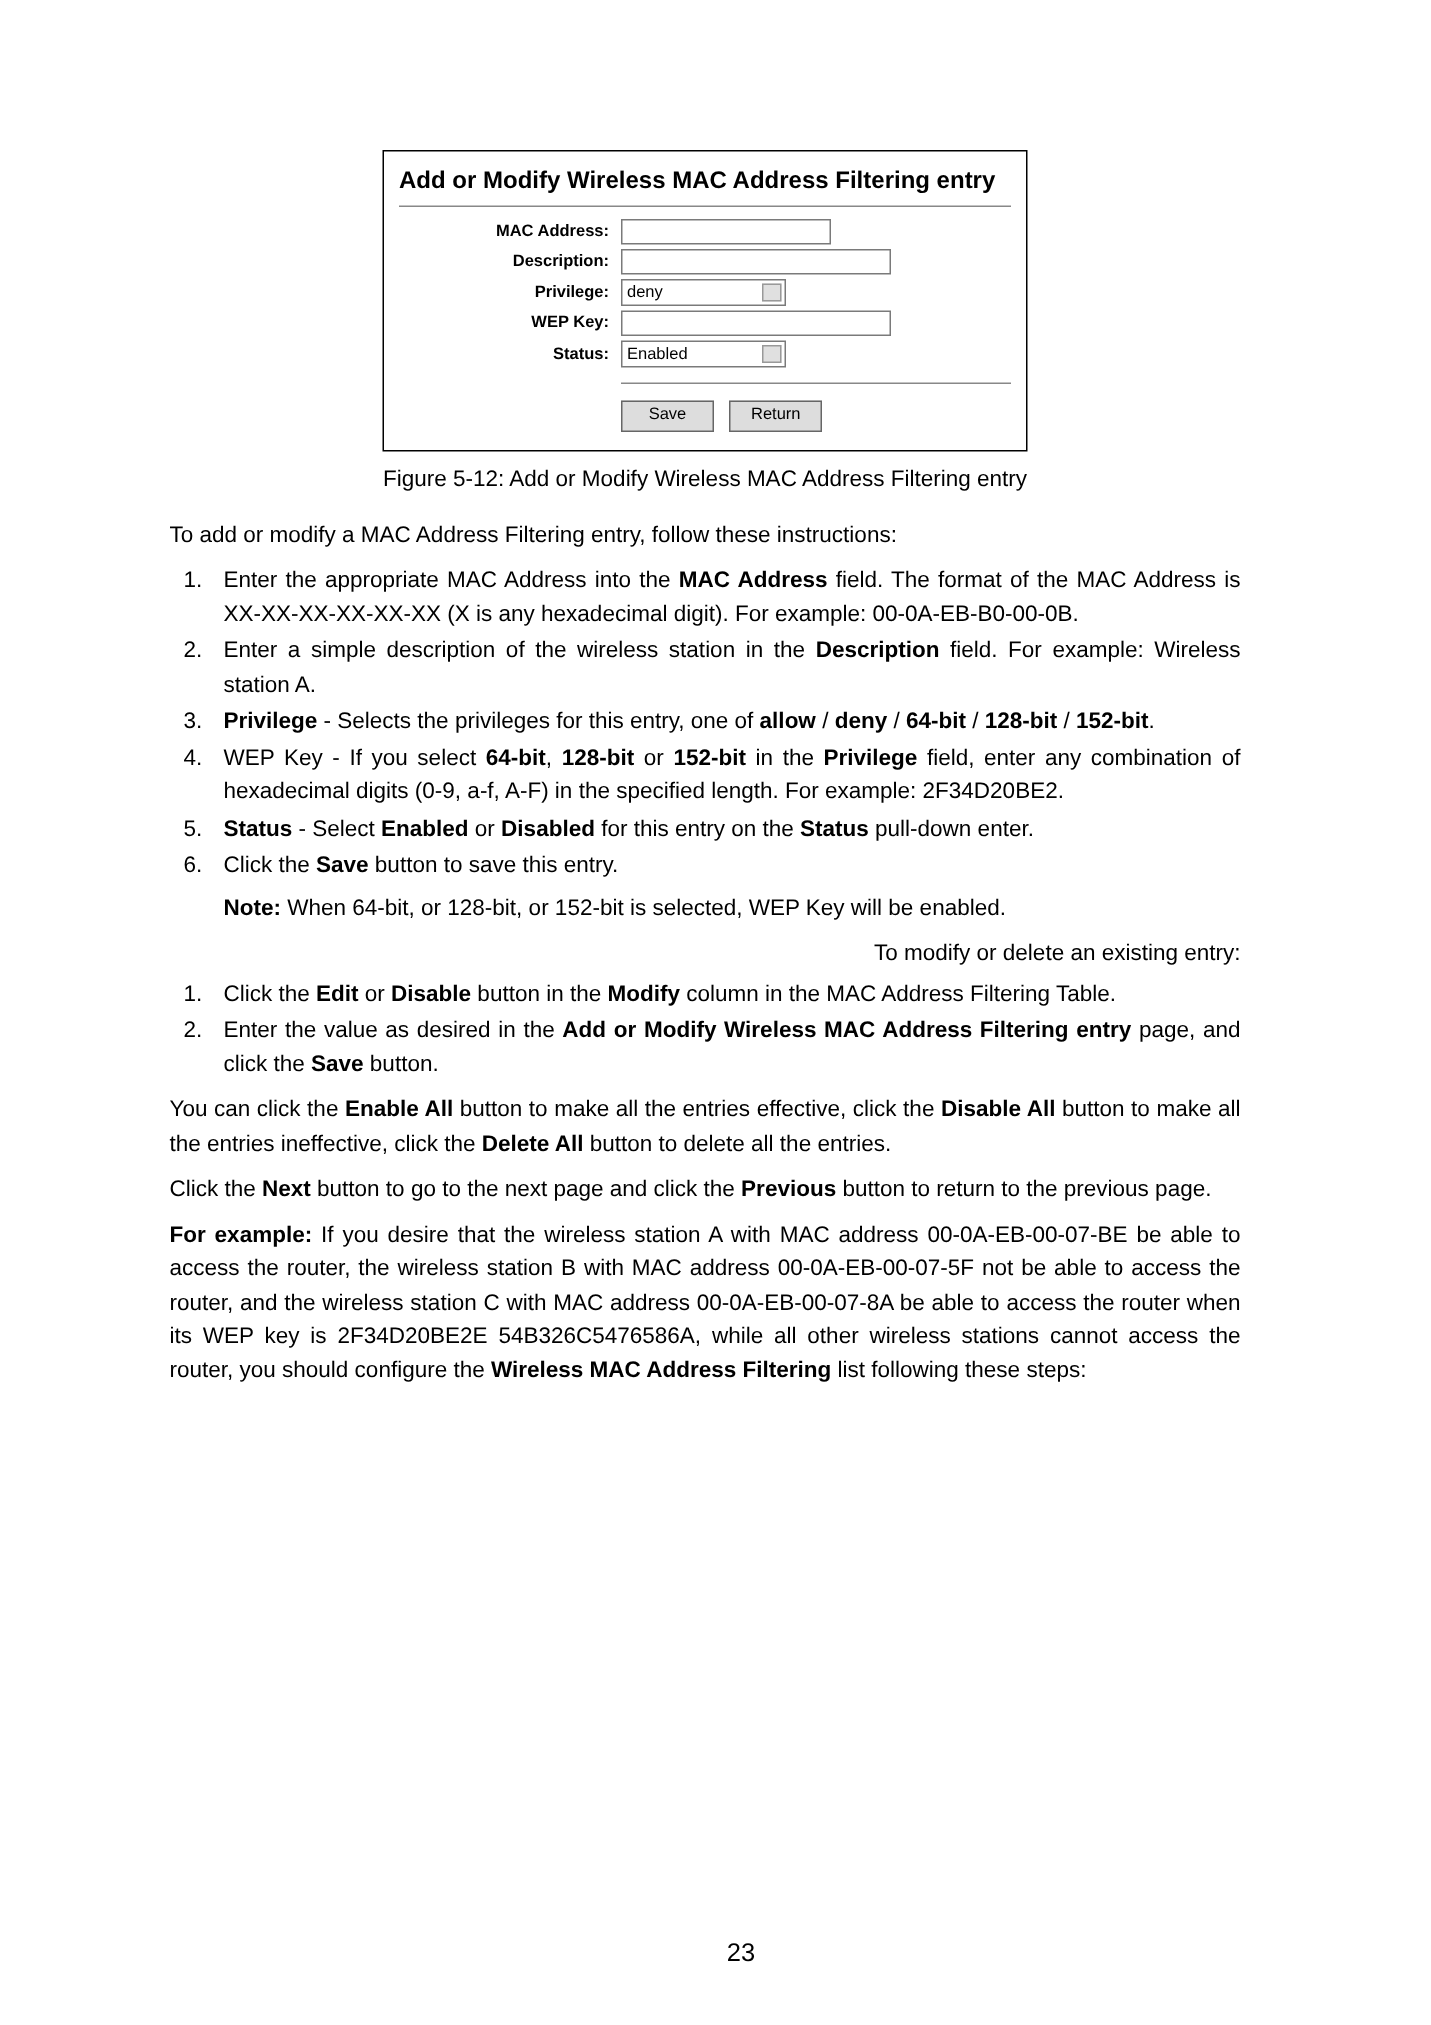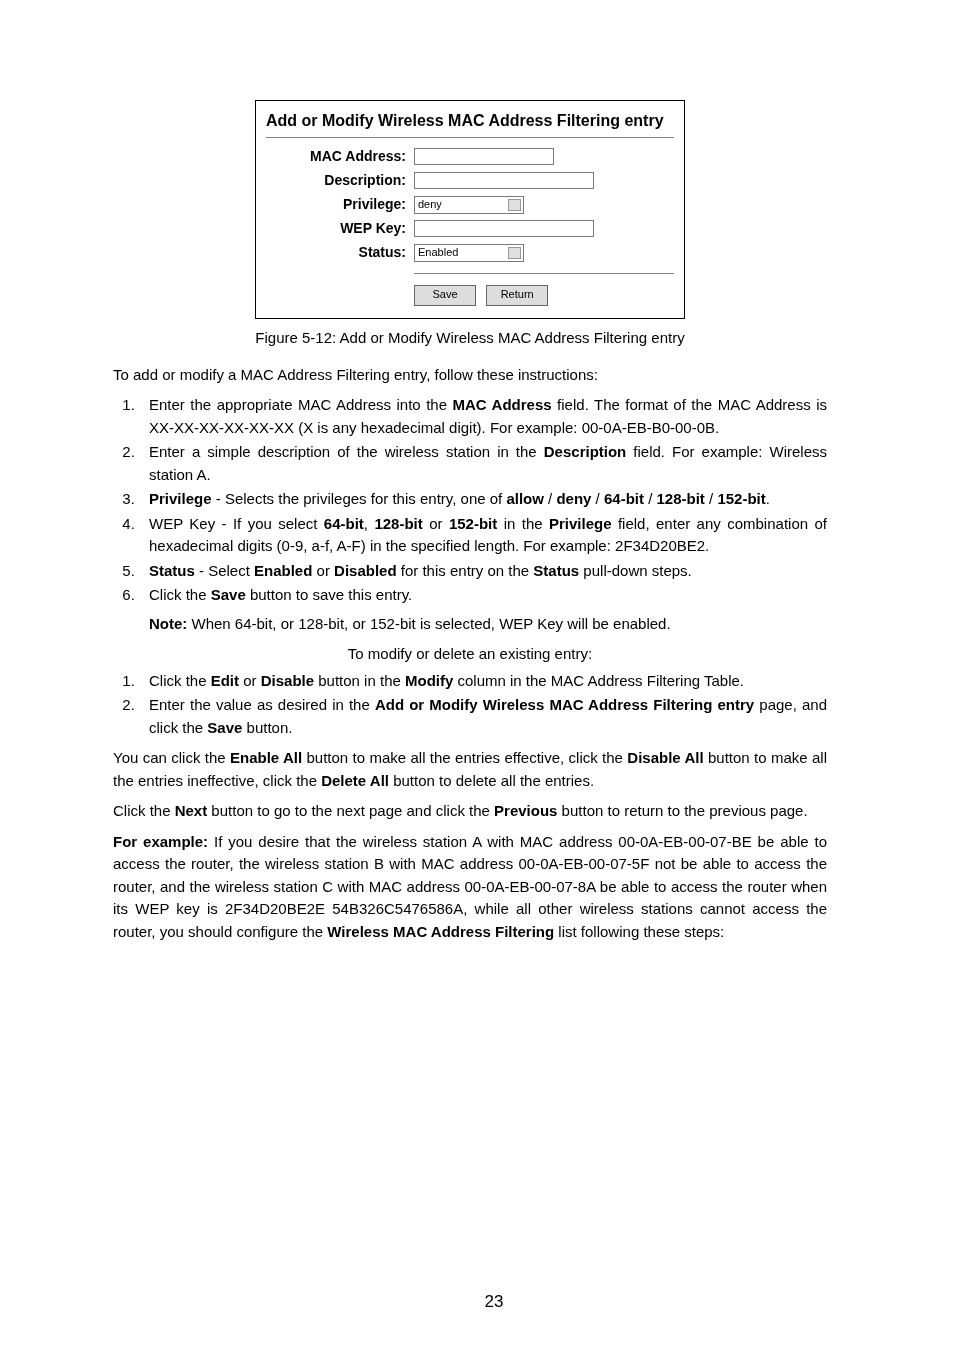--- a/index.html
+++ b/index.html
@@ -37,21 +37,21 @@
   }
   .fig-row {
     display: flex;
     align-items: center;
     margin: 3px 0;
   }
   .fig-label {
     width: 140px;
     text-align: right;
     padding-right: 8px;
-    font-size: 14px;
+    font-size: 11px;
     font-weight: bold;
   }
   .fig-input {
     width: 140px;
     height: 17px;
     border: 1px solid #7a7a7a;
     background: #fff;
     box-sizing: border-box;
     font-size: 11px;
     padding: 0 3px;
@@ -175,32 +175,32 @@
     <li>
       <span>Enter a simple description of the wireless station in the </span><b>Description</b><span> field. For example: Wireless station A.</span>
     </li>
     <li>
       <b>Privilege</b><span> - Selects the privileges for this entry, one of </span><b>allow</b><span> / </span><b>deny</b><span> / </span><b>64-bit</b><span> / </span><b>128-bit</b><span> / </span><b>152-bit</b><span>.</span>
     </li>
     <li>
       <span>WEP Key - If you select </span><b>64-bit</b><span>, </span><b>128-bit</b><span> or </span><b>152-bit</b><span> in the </span><b>Privilege</b><span> field, enter any combination of hexadecimal digits (0-9, a-f, A-F) in the specified length. For example: 2F34D20BE2.</span>
     </li>
     <li>
-      <b>Status</b><span> - Select </span><b>Enabled</b><span> or </span><b>Disabled</b><span> for this entry on the </span><b>Status</b><span> pull-down steps.</span>
+      <b>Status</b><span> - Select </span><b>Enabled</b><span> or </span><b>Disabled</b><span> for this entry on the </span><b>Status</b><span> pull-down enter.</span>
     </li>
     <li>
       <span>Click the </span><b>Save</b><span> button to save this entry.</span>
     </li>
   </ol>
 
   <div class="note-line">
     <b>Note:</b><span> When 64-bit, or 128-bit, or 152-bit is selected, WEP Key will be enabled.</span>
   </div>
 
-  <div class="para" style="text-align:center;margin-bottom:2px;">To modify or delete an existing entry:</div>
+  <div class="para" style="text-align:right;margin-bottom:2px;">To modify or delete an existing entry:</div>
   <ol class="steps">
     <li>
       <span>Click the </span><b>Edit</b><span> or </span><b>Disable</b><span> button in the </span><b>Modify</b><span> column in the MAC Address Filtering Table.</span>
     </li>
     <li>
       <span>Enter the value as desired in the </span><b>Add or Modify Wireless MAC Address Filtering entry</b><span> page, and click the </span><b>Save</b><span> button.</span>
     </li>
   </ol>
 
   <div class="para">

